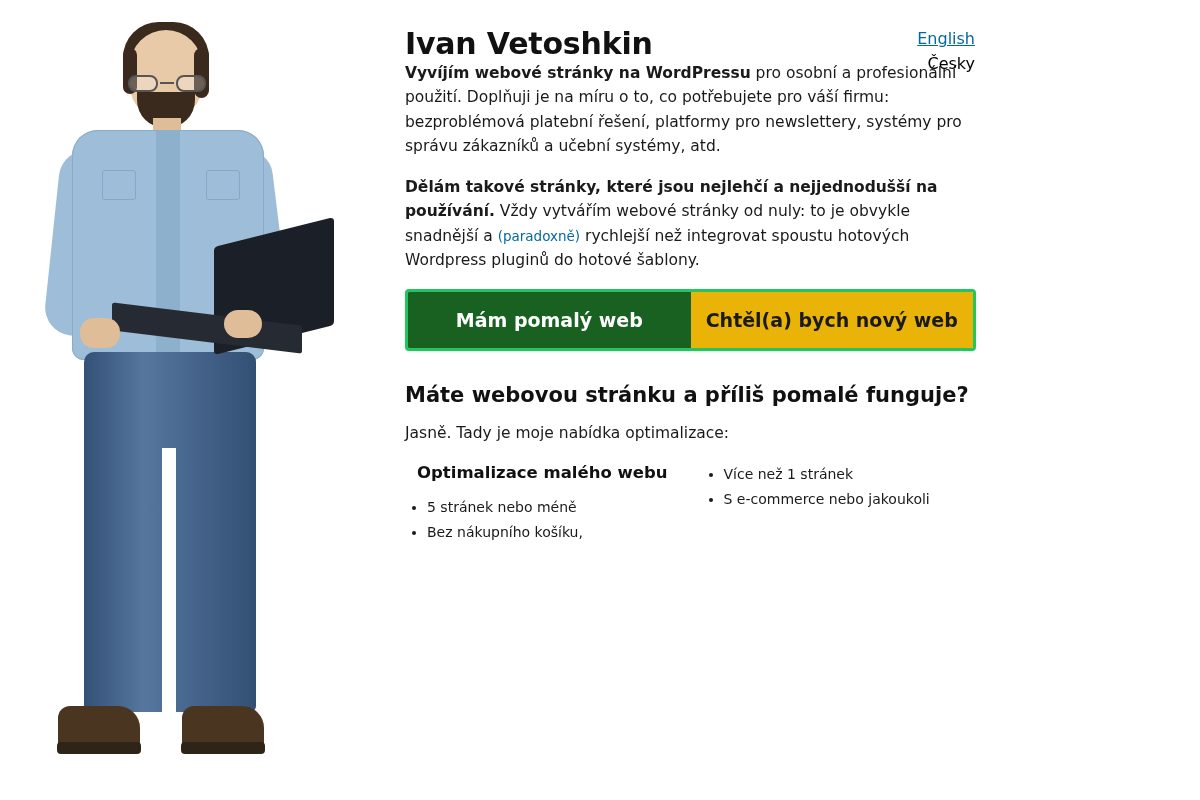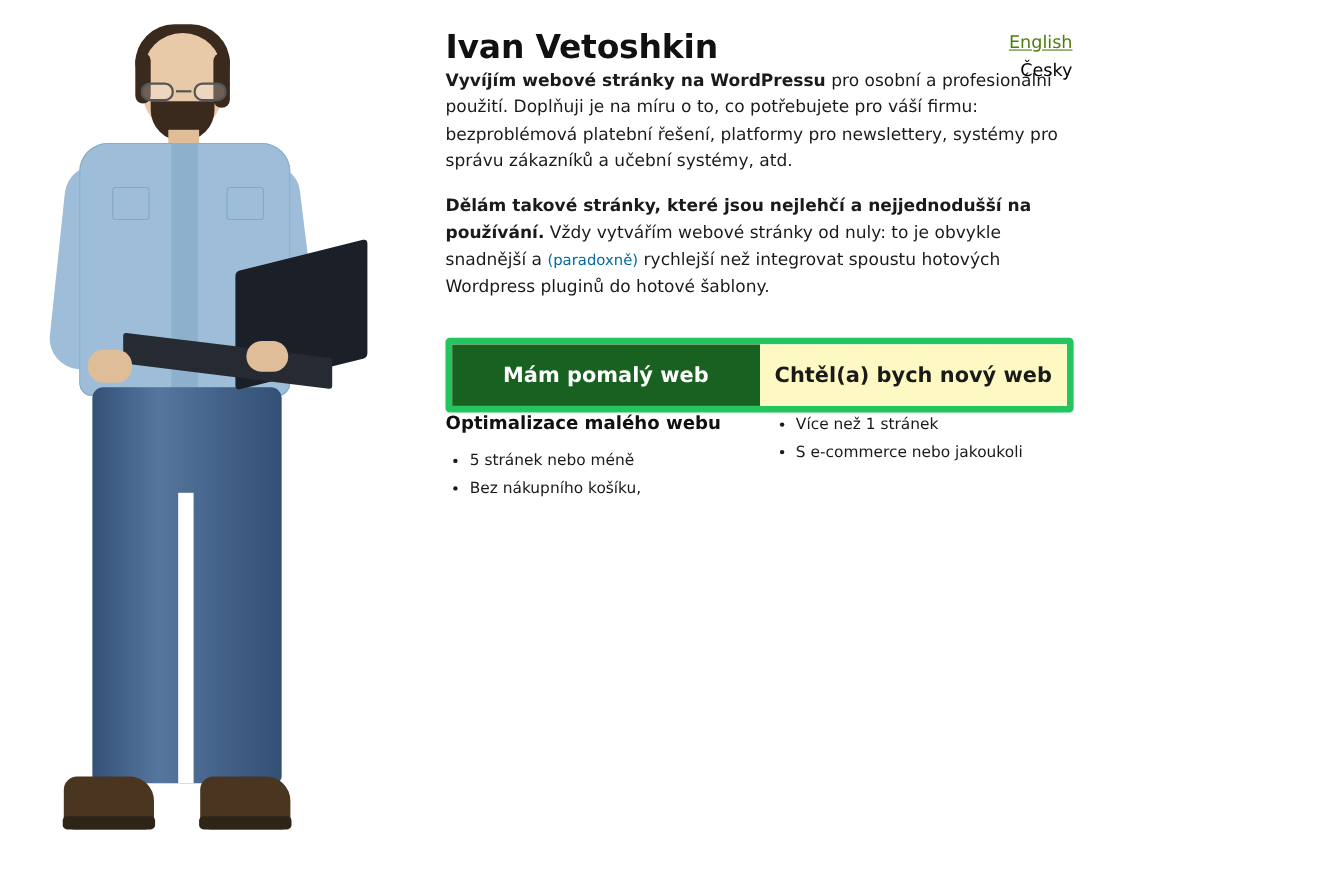--- a/index.html
+++ b/index.html
@@ -156,21 +156,21 @@
   }
   .lang {
     position: absolute;
     right: 225px;
     top: 26px;
     text-align: right;
     line-height: 1.58;
     font-size: 16px;
   }
   .lang a {
-    color: #4d7c0f;
+    color: #0369a1;
   }
   .lang .current {
     color: #000000;
     text-decoration: none;
   }
 
   h2.section {
     font-size: 19px;
     font-weight: bold;
     margin: 92px 0 14px 0;
@@ -180,35 +180,35 @@
     font-size: 15.5px;
     line-height: 1.58;
     margin: 0 0 16px 0;
     color: #1a1a1a;
   }
   p.body b { font-weight: bold; }
   .muted { color: #0369a1; font-size: 13.5px; }
 
   .tabs {
     display: flex;
-    margin-top: 34px;
+    margin-top: 16px;
     width: 571px;
-    border: 6px solid #22c55e;
+    border: 3px solid #22c55e;
     border-radius: 4px;
     overflow: hidden;
     box-shadow: 0 1px 2px rgba(0,0,0,.08);
   }
   .tab {
     flex: 1;
     text-align: center;
     padding: 17px 8px;
     font-size: 19px;
     font-weight: bold;
     cursor: pointer;
-    background: #fef9c3;
+    background: #eab308;
     color: #1a1a1a;
   }
   .tab.active {
     background: #196121;
     color: #ffffff;
   }
 
   h3.sub {
     font-size: 21px;
     font-weight: bold;
@@ -222,21 +222,21 @@
   }
   .cols {
     display: flex;
     width: 571px;
     gap: 22px;
   }
   .col { flex: 1; }
   .col h4 {
     font-size: 16.5px;
     font-weight: bold;
-    text-align: left;
+    text-align: center;
     margin: 0 0 14px 0;
     color: #111;
   }
   .col ul {
     margin: 0;
     padding-left: 22px;
   }
   .col li {
     font-size: 14px;
     line-height: 1.62;
@@ -301,20 +301,22 @@
     <p class="body">
       <b>Dělám takové stránky, které jsou nejlehčí a nejjednodušší na používání.</b><span> Vždy vytvářím webové stránky od nuly: to je obvykle snadnější a </span><span class="muted">(paradoxně)</span><span> rychlejší než integrovat spoustu hotových Wordpress pluginů do hotové šablony.</span>
     </p>
 
 
     <div class="tabs">
       <div class="tab active">Mám pomalý web</div>
       <div class="tab">Chtěl(a) bych nový web</div>
     </div>
 
+    <h3 class="sub">Máte webovou stránku a příliš pomalé funguje?</h3>
+    <p class="lead">Jasně. Tady je moje nabídka optimalizace:</p>
 
     <div class="cols">
       <div class="col">
         <h4>Optimalizace malého webu</h4>
         <ul>
           <li>5 stránek nebo méně</li>
           <li>Bez nákupního košíku,</li>
         </ul>
       </div>
       <div class="col">

